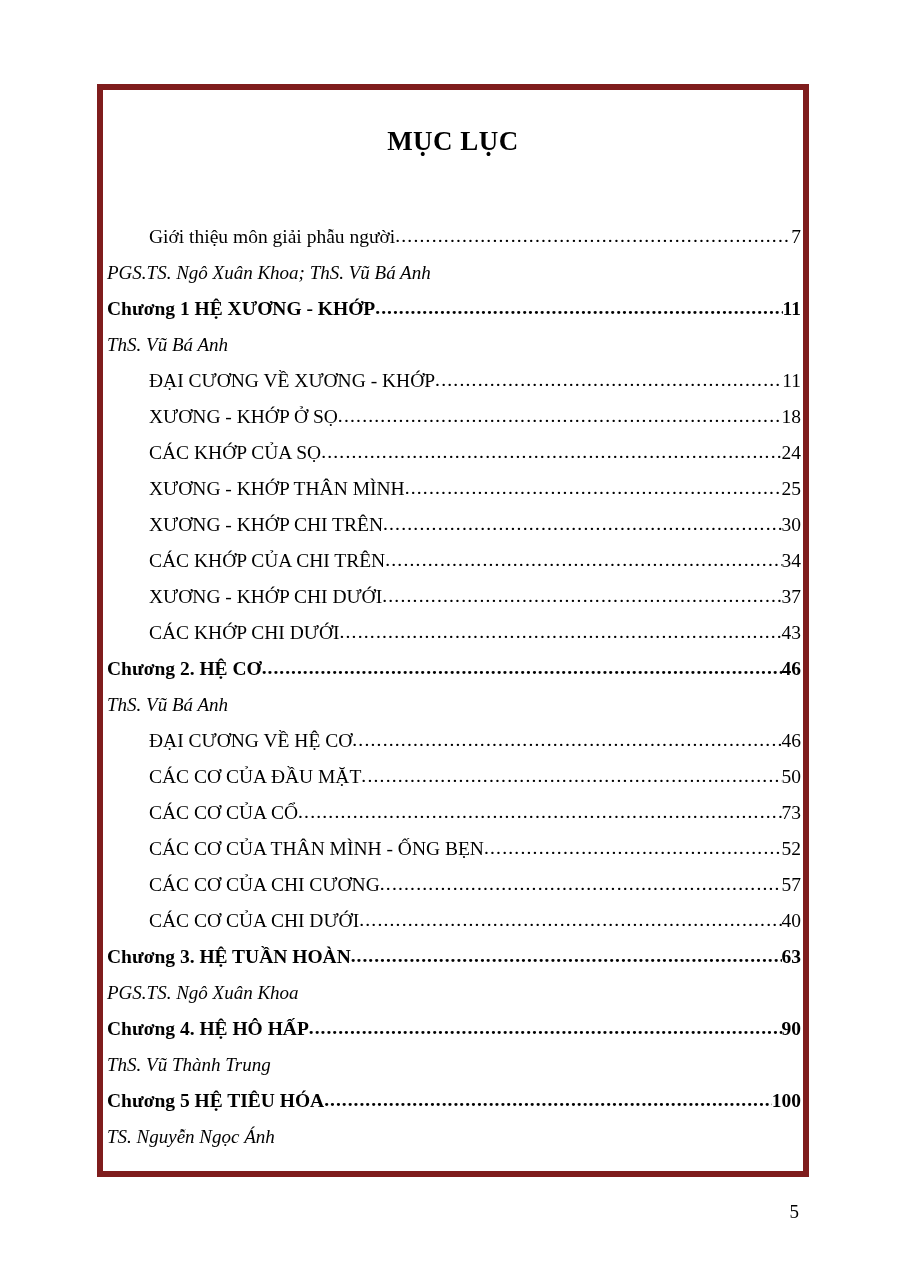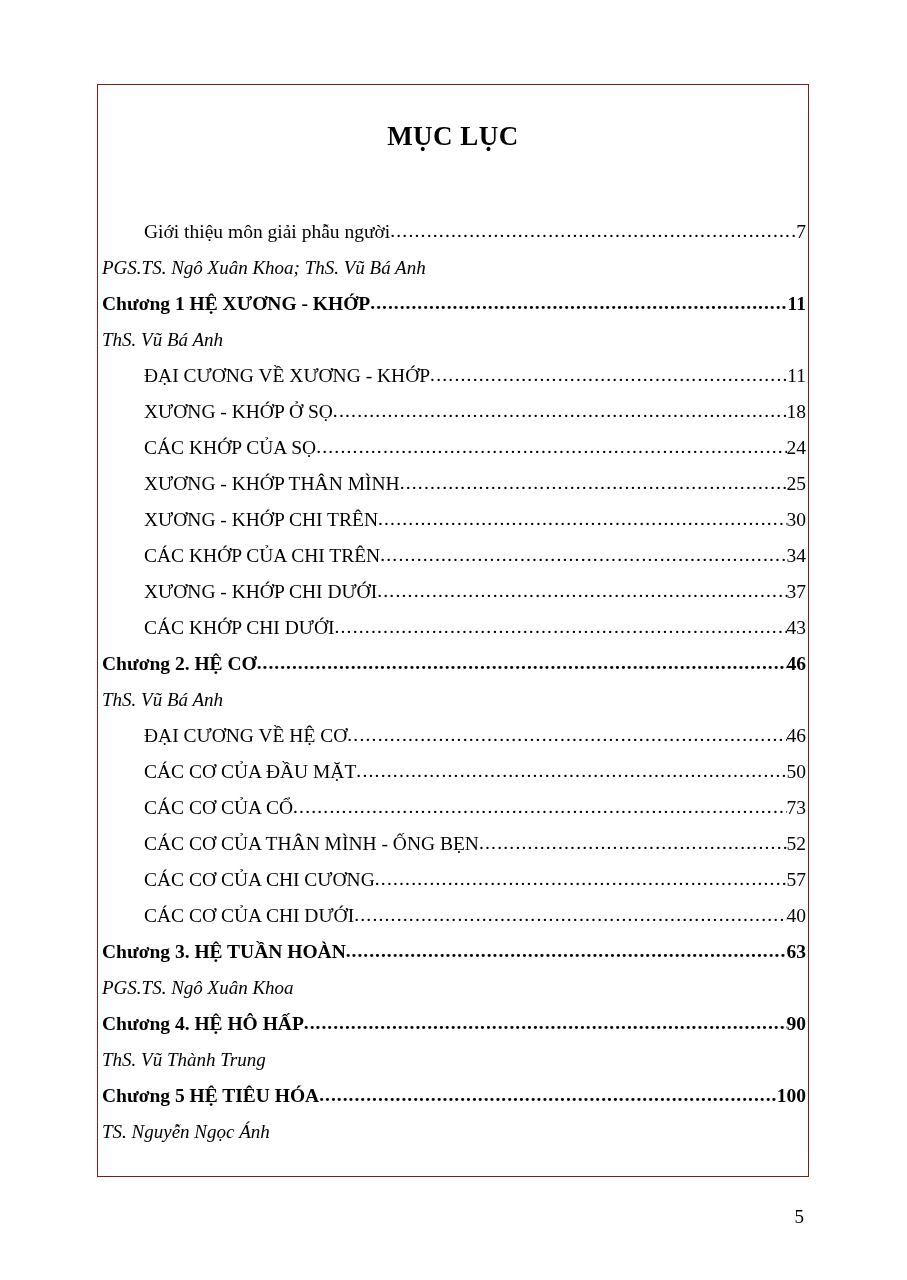--- a/index.html
+++ b/index.html
@@ -13,21 +13,21 @@
     font-family: "Liberation Serif", "DejaVu Serif", serif;
     color: #000000;
     overflow: hidden;
   }
   .page {
     position: absolute;
     left: 97px;
     top: 84px;
     width: 712px;
     height: 1093px;
-    border: 1px solid #7f1d1d;
+    border: 6px solid #7f1d1d;
     box-sizing: border-box;
     background: #ffffff;
   }
   .page-inner {
     position: relative;
     width: 100%;
     height: 100%;
   }
   .toc-title {
     text-align: center;

